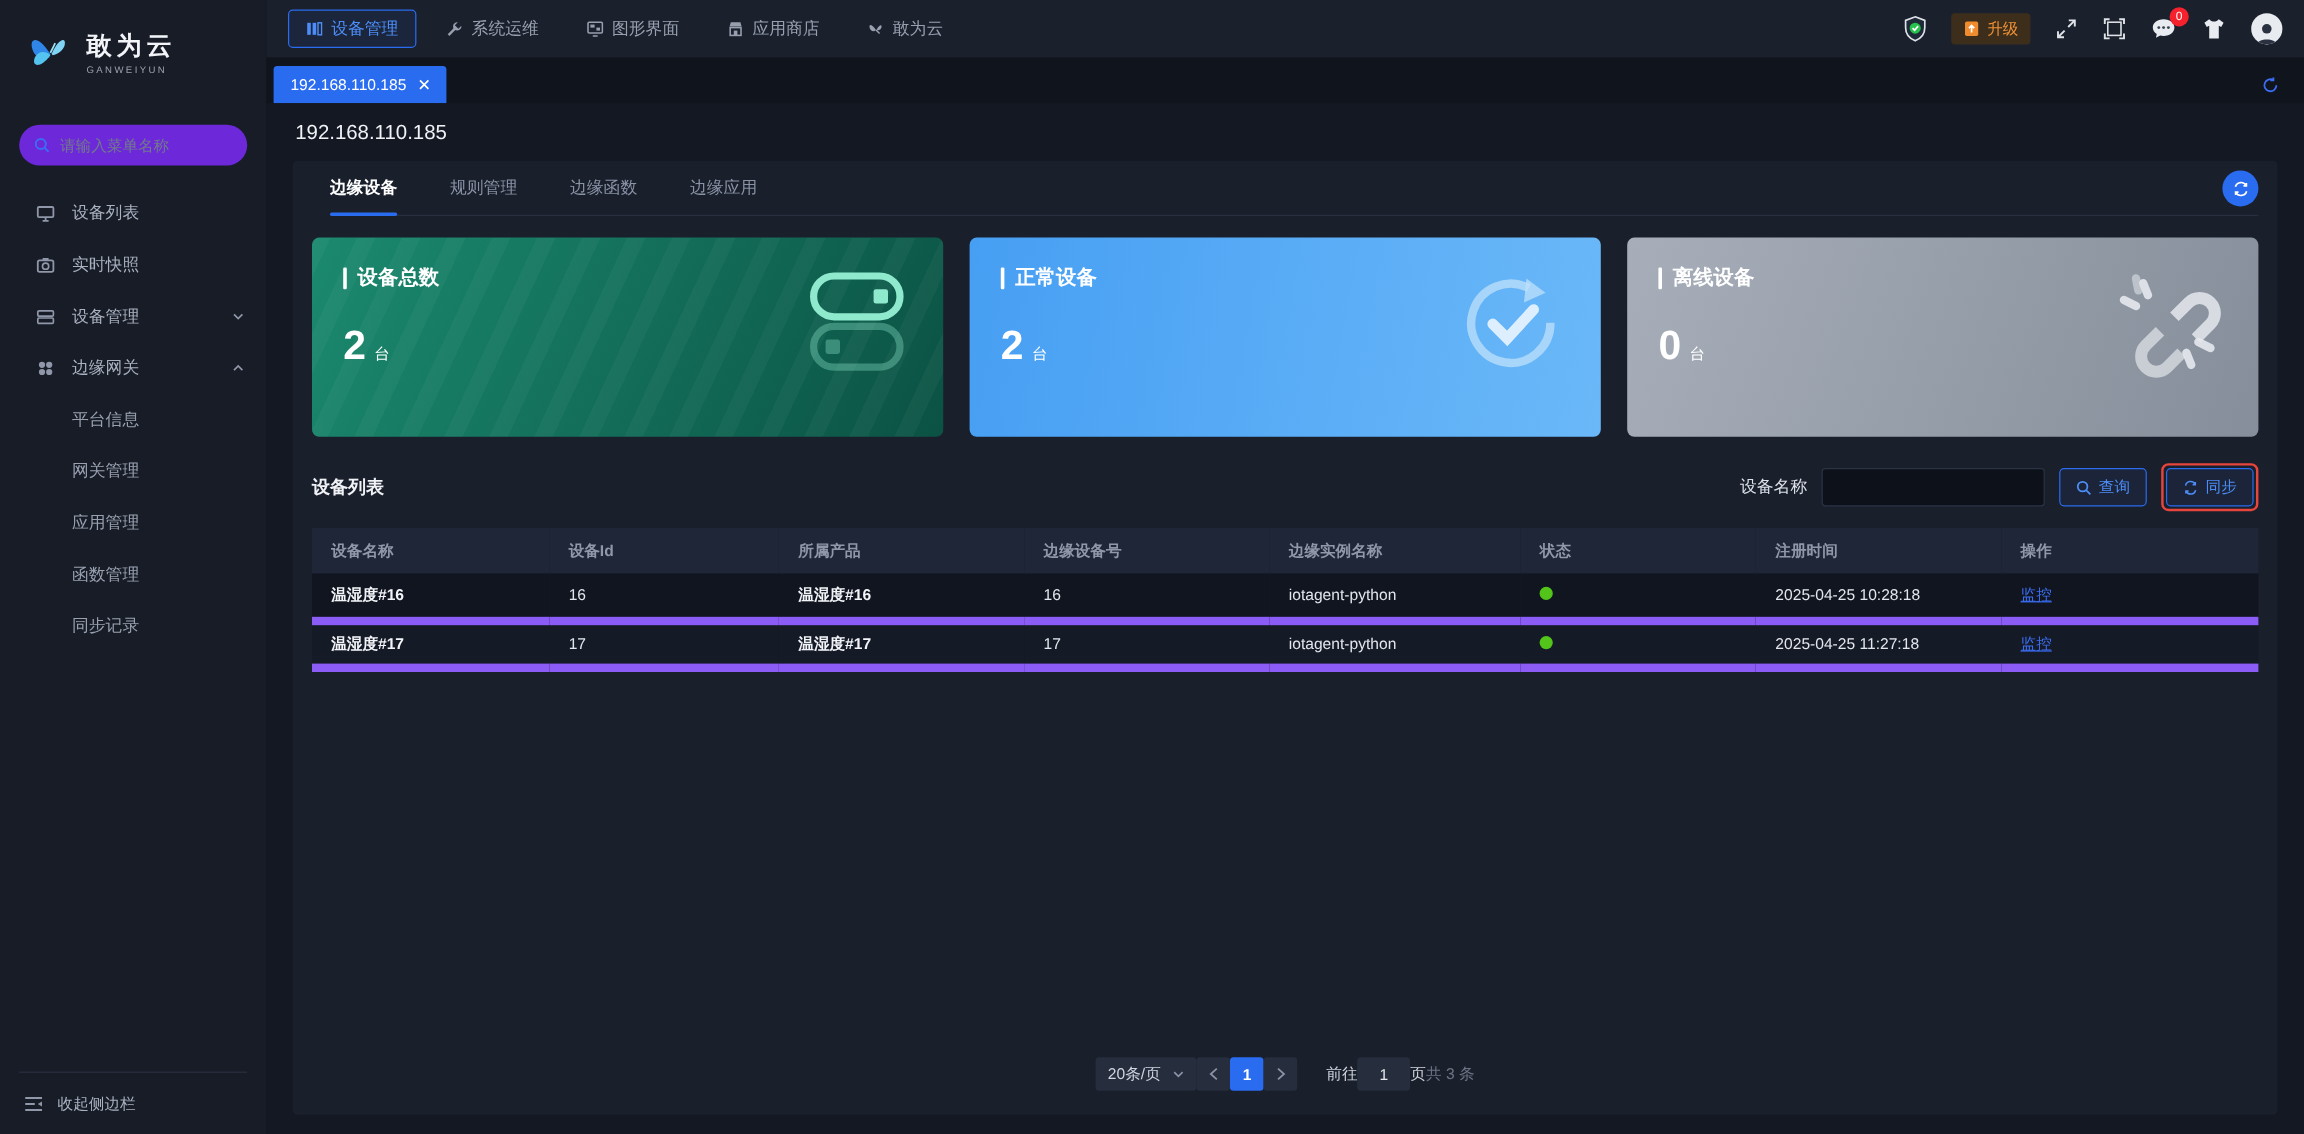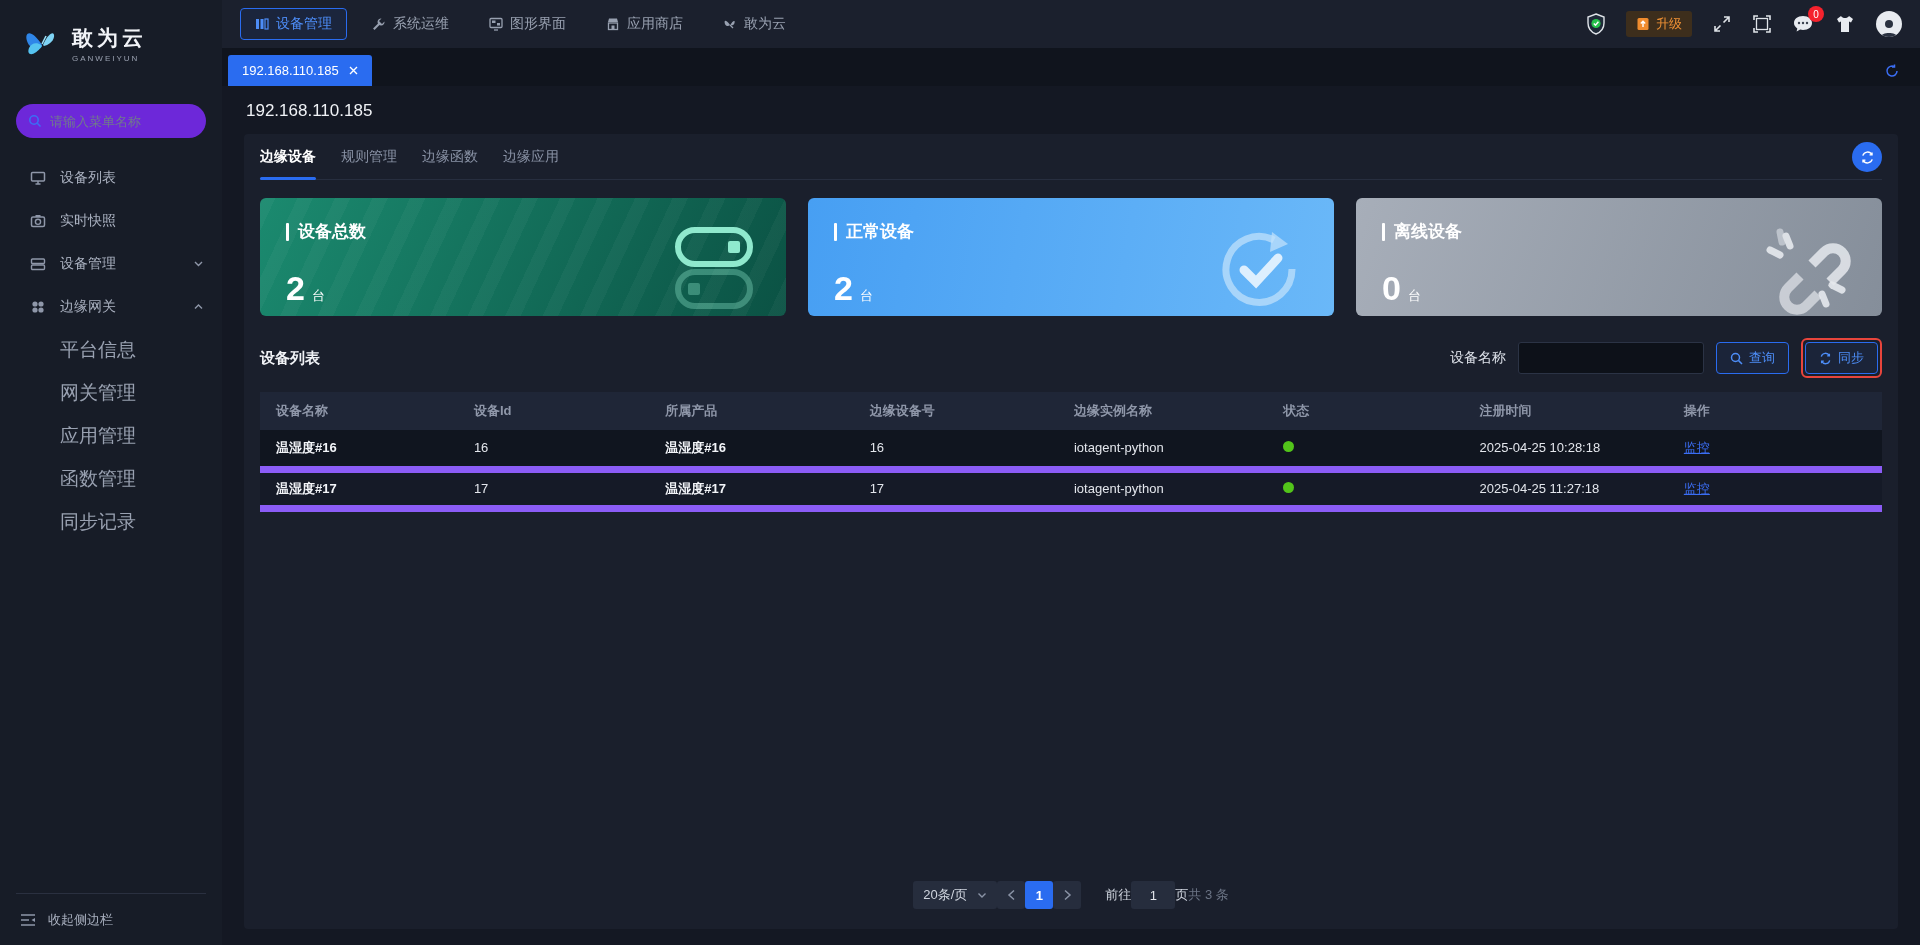--- a/index.html
+++ b/index.html
@@ -16,21 +16,21 @@
   .side-search { margin:18px 16px 10px; height:34px; background:#6d28d9; border-radius:17px;
     display:flex; align-items:center; padding:0 12px; gap:8px; }
   .side-search input { background:transparent; border:none; outline:none; color:#cfd4de;
     font-size:13px; width:140px; }
   .side-search input::placeholder { color:#707a8c; }
   .side-menu { flex:1; padding-top:8px; }
   .menu-item { height:43px; display:flex; align-items:center; padding:0 18px 0 30px; gap:14px;
     color:#aab1c0; font-size:14px; cursor:pointer; }
   .menu-item .chev { margin-left:auto; }
   .sub-item { height:43px; display:flex; align-items:center; padding-left:60px;
-    color:#99a1b1; font-size:19px; cursor:pointer; }
+    color:#99a1b1; font-size:14px; cursor:pointer; }
   .side-bottom { border-top:1px solid #2a3040; margin:0 16px; height:52px;
     display:flex; align-items:center; gap:12px; padding-left:4px; color:#aab1c0; font-size:13px; }
 
   
   .right-col { flex:1; display:flex; flex-direction:column; min-width:0; }
   .topbar { height:48px; background:#1b202d; display:flex; align-items:center; padding:0 18px; }
   .topnav { display:flex; align-items:center; gap:10px; }
   .nav-item { display:flex; align-items:center; gap:7px; padding:6px 14px; font-size:14px;
     color:#98a0b0; border:1px solid transparent; border-radius:4px; cursor:pointer; }
   .nav-item.active { border-color:#2a6cf0; color:#4d8df7; background:rgba(42,108,240,.08); }
@@ -47,32 +47,32 @@
   .tabstrip { height:38px; background:#10141d; display:flex; align-items:flex-end; padding:0 6px; }
   .page-tab { background:#2a6cf0; color:#fff; font-size:13px; height:31px; padding:0 14px;
     display:flex; align-items:center; gap:10px; border-radius:3px 3px 0 0; cursor:pointer; }
   .tabstrip-refresh { margin-left:auto; margin-bottom:7px; margin-right:14px; cursor:pointer; }
 
   
   .content { flex:1; background:#141823; display:flex; flex-direction:column; min-height:0; }
   .page-title { padding:15px 24px 13px; color:#f0f2f6; font-size:17px; font-weight:500; }
   .panel { flex:1; margin:0 22px 16px; background:#1a1f2c; border-radius:4px;
     padding:0 16px 12px; display:flex; flex-direction:column; min-height:0; }
-  .panel-tabs { height:46px; display:flex; align-items:center; gap:25px;
-    border-bottom:1px solid #272e3f; position:relative; }
+  .panel-tabs { height:46px; display:flex; align-items:center; gap:44px;
+    border-bottom:1px solid #272e3f; position:relative;margin-left:15px; }
   .ptab { font-size:14px; color:#8a93a6; cursor:pointer; height:100%; display:flex;
     align-items:center; position:relative; }
   .ptab.active { color:#ffffff; font-weight:700; }
   .ptab.active::after { content:""; position:absolute; left:0; right:0; bottom:-1px;
     height:3px; background:#2a6cf0; border-radius:2px; }
   .panel-refresh { position:absolute; right:0; top:8px; width:30px; height:30px; border-radius:50%;
     background:#2a6cf0; display:flex; align-items:center; justify-content:center; cursor:pointer; }
 
   .stats-row { display:flex; gap:22px; margin-top:18px; }
-  .stat-card { flex:1; height:118px; border-radius:6px; padding:22px 26px; position:relative;
+  .stat-card { flex:1; height:166px; border-radius:6px; padding:22px 26px; position:relative;
     color:#fff; overflow:hidden; }
   .stat-card.green { background:linear-gradient(115deg,#1b8a6f 0%,#0b5244 100%); }
   .stat-card.green::before { content:""; position:absolute; inset:0;
     background:repeating-linear-gradient(115deg, rgba(255,255,255,.035) 0 14px, transparent 14px 34px); }
   .stat-card.blue { background:linear-gradient(100deg,#479ff3 0%,#6ab8f8 100%); }
   .stat-card.gray { background:linear-gradient(110deg,#a7aeb9 0%,#858e9a 100%); }
   .stat-label { display:flex; align-items:center; gap:9px; font-size:17px; font-weight:700; }
   .stat-label::before { content:""; width:3px; height:18px; background:#fff; border-radius:1px; }
   .stat-value { margin-top:26px; font-size:34px; font-weight:700; display:flex;
     align-items:baseline; gap:7px; }

